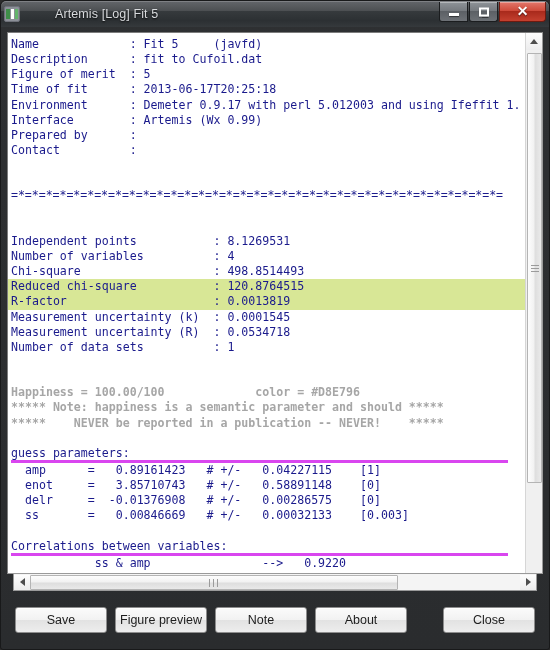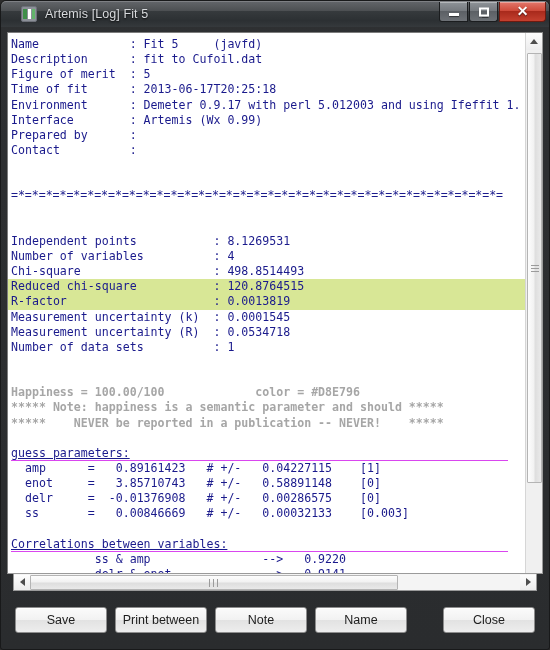--- a/index.html
+++ b/index.html
@@ -30,22 +30,23 @@
   
   .titlebar {
     position: relative;
     height: 26px;
     flex: 0 0 26px;
     display: flex;
     align-items: center;
     background: linear-gradient(to bottom,
         #63666a 0%, #4c4f52 38%, #363a3d 39%, #2c3033 75%, #35393c 100%);
     border-radius: 5px 5px 0 0;
-    padding-left: 20px;
+    padding-left: 3px;
     box-shadow: inset 0 1px 0 rgba(255,255,255,0.18);
+    gap: 27px;
   }
   .app-icon {
     width: 16px; height: 16px;
     flex: 0 0 16px;
     border-radius: 2px;
     background: #8c9098;
     border: 1px solid #6e7179;
     position: relative;
     box-sizing: border-box;
     overflow: hidden;
@@ -170,25 +171,24 @@
   .log .row.hl {
     background: #d8e796;
     margin-left: -6px;
     padding-left: 6px;
     width: 540px;
   }
   .log .row.sep { color: #1a1a8c; letter-spacing: -0.05px; }
   .log .row.grey { color: #a6a6a6; font-weight: bold; }
   .log .row.blank { color: transparent; }
   .log .row.rule {
-    border-bottom: 1px solid #d946ef;
+    border-bottom: 3px solid #d946ef;
     height: 14.15px;
     width: 497px;
     box-sizing: content-box;
-    text-decoration: underline;
   }
 
   
   .vscroll {
     flex: 0 0 17px;
     width: 17px;
     background: #f0f0f0;
     border-left: 1px solid #d6d6d6;
     position: relative;
     box-sizing: border-box;
@@ -371,20 +371,20 @@
           </span>
         </div>
       </div>
       <div class="arrow-right">
         <span class="tri-right"></span>
       </div>
     </div>
 
     <div class="buttonbar" id="button-bar">
         <div class="btn">Save</div>
-        <div class="btn">Print between</div>
+        <div class="btn">Figure preview</div>
         <div class="btn">Note</div>
-        <div class="btn">Name</div>
+        <div class="btn">About</div>
         <div class="btn">Close</div>
       </div>
 
   </div>
 </div>
 
 </body></html>

